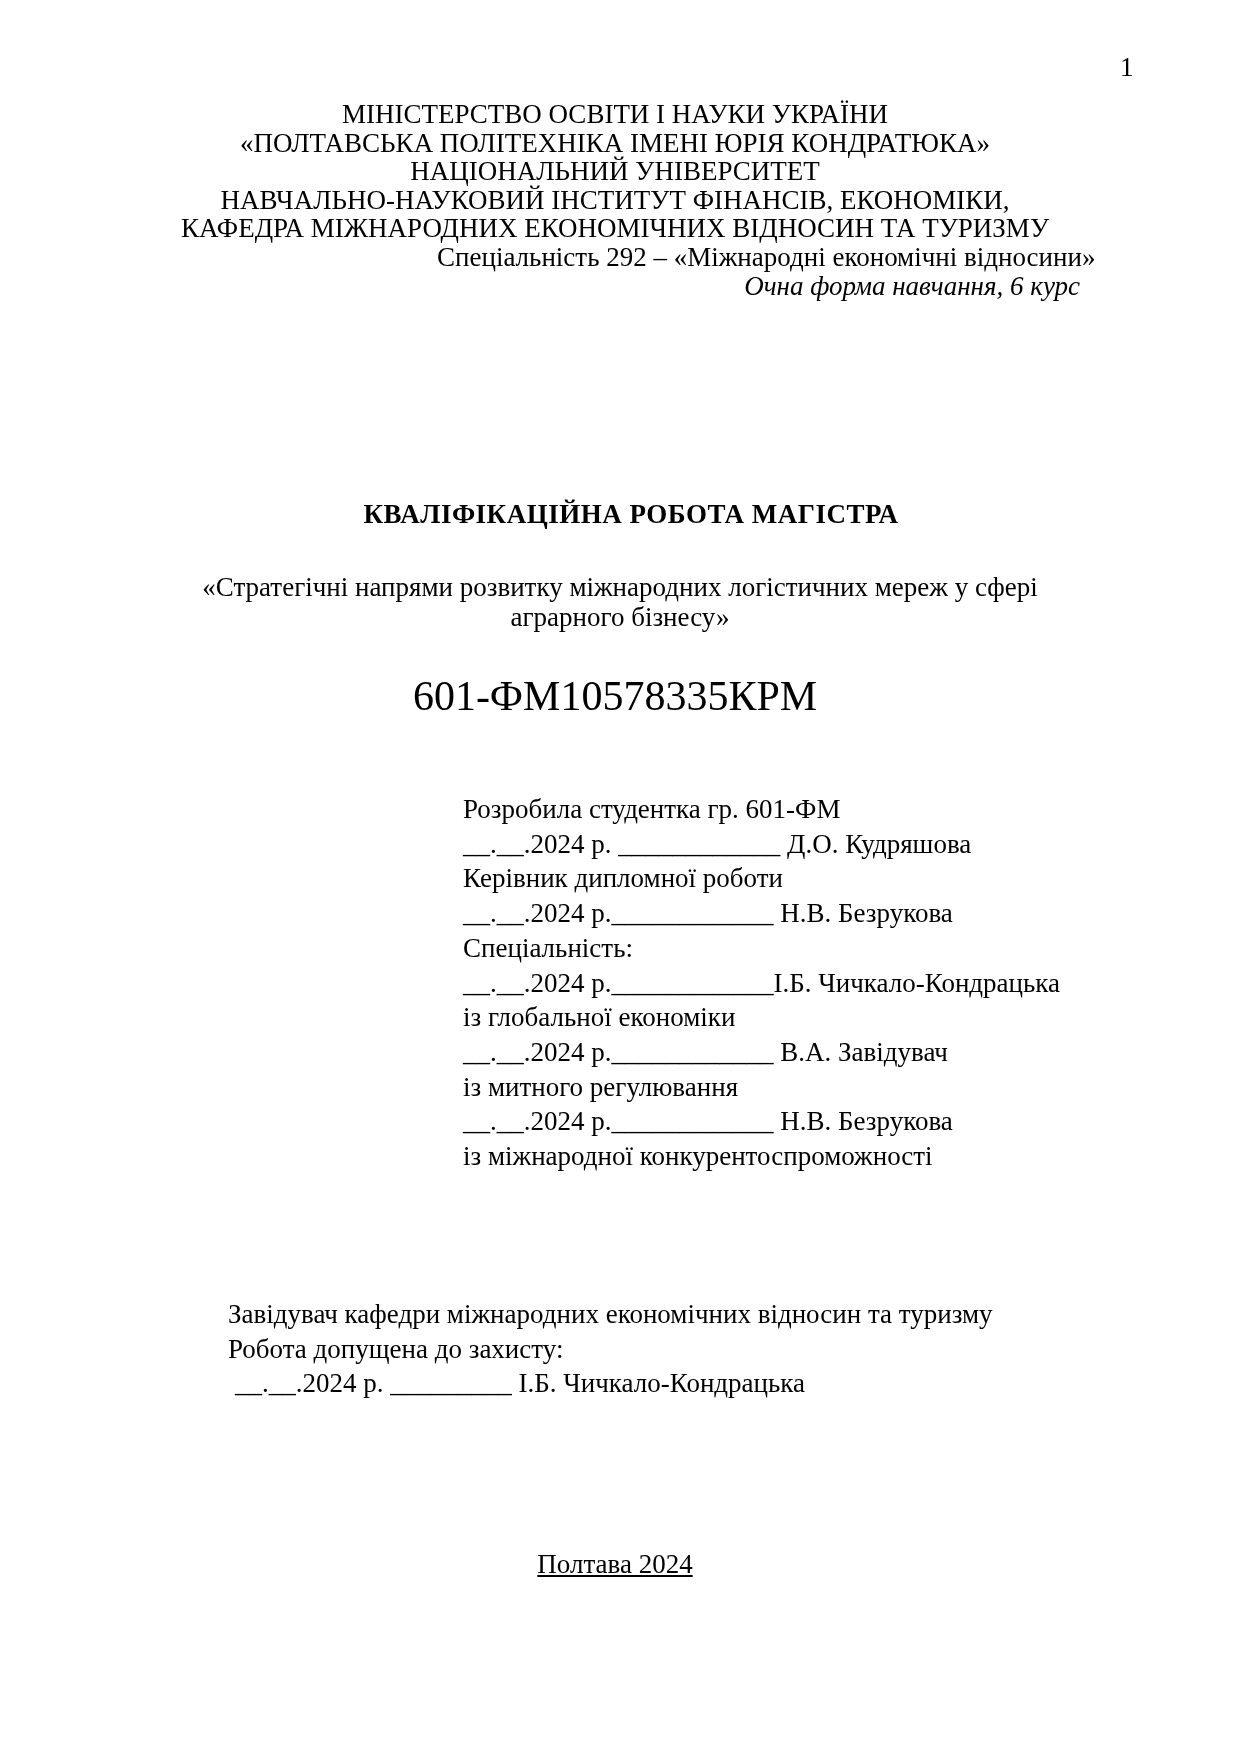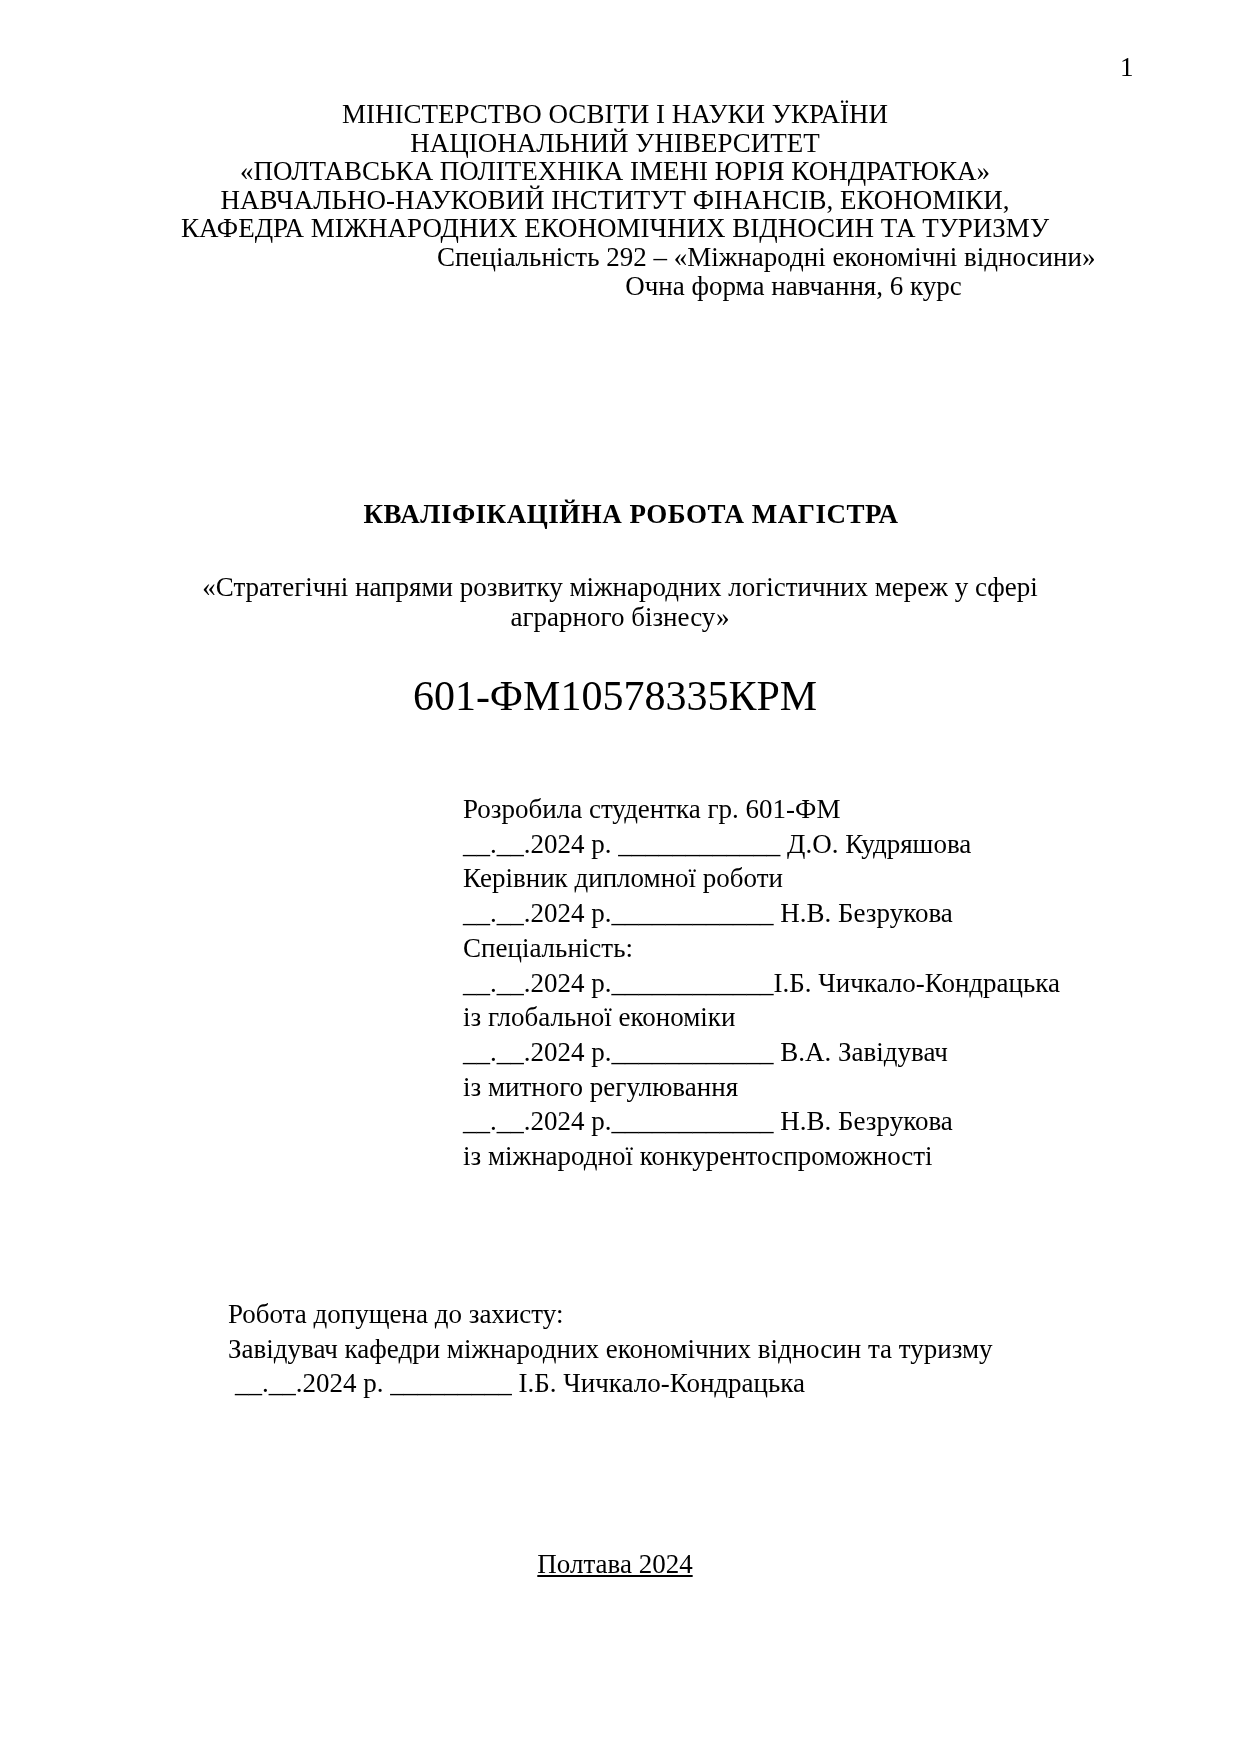--- a/index.html
+++ b/index.html
@@ -31,23 +31,24 @@
     line-height: 28.6px;
     text-align: center;
   }
   .header-line { white-space: nowrap; text-align: center; }
   .specialty-line {
     text-align: left;
     margin-left: 287px;
     white-space: nowrap;
   }
   .study-form-line {
-    text-align: center;
+    text-align: right;
     margin-left: 357px;
     white-space: nowrap;
+    font-style: italic;
   }
   .work-type {
     position: absolute;
     top: 455px;
     left: 166px;
     width: 930px;
     text-align: center;
     font-weight: bold;
     font-size: 27px;
     letter-spacing: 0.5px;
@@ -101,22 +102,22 @@
 </style>
 </head>
 <body>
 
 <div class="page">
 
   <div class="page-number">1</div>
 
   <div class="header-block">
     <div class="header-line">МІНІСТЕРСТВО ОСВІТИ І НАУКИ УКРАЇНИ</div>
+    <div class="header-line">«ПОЛТАВСЬКА ПОЛІТЕХНІКА ІМЕНІ ЮРІЯ КОНДРАТЮКА»</div>
     <div class="header-line">НАЦІОНАЛЬНИЙ УНІВЕРСИТЕТ</div>
-    <div class="header-line">«ПОЛТАВСЬКА ПОЛІТЕХНІКА ІМЕНІ ЮРІЯ КОНДРАТЮКА»</div>
     <div class="header-line">НАВЧАЛЬНО-НАУКОВИЙ ІНСТИТУТ ФІНАНСІВ, ЕКОНОМІКИ,</div>
     <div class="header-line">КАФЕДРА МІЖНАРОДНИХ ЕКОНОМІЧНИХ ВІДНОСИН ТА ТУРИЗМУ</div>
     <div class="specialty-line">Спеціальність 292 – «Міжнародні економічні відносини»</div>
     <div class="study-form-line">Очна форма навчання, 6 курс</div>
   </div>
 
   <div class="work-type">КВАЛІФІКАЦІЙНА РОБОТА МАГІСТРА</div>
 
   <div class="thesis-title">
     <div>«Стратегічні напрями розвитку міжнародних логістичних мереж у сфері</div>
@@ -137,20 +138,20 @@
     <div>Спеціальність:</div>
     <div>__.__.2024 р.____________І.Б. Чичкало-Кондрацька</div>
     <div>із глобальної економіки</div>
     <div>__.__.2024 р.____________ В.А. Завідувач</div>
     <div>із митного регулювання</div>
     <div>__.__.2024 р.____________ Н.В. Безрукова</div>
     <div>із міжнародної конкурентоспроможності</div>
   </div>
 
   <div class="admission-block">
+    <div>Завідувач кафедри міжнародних економічних відносин та туризму</div>
     <div>Робота допущена до захисту:</div>
-    <div>Завідувач кафедри міжнародних економічних відносин та туризму</div>
     <div class="admission-sign-line">__.__.2024 р. _________ І.Б. Чичкало-Кондрацька</div>
   </div>
 
   <div class="footer-city-year">Полтава 2024</div>
 
 </div>
 
 </body></html>

